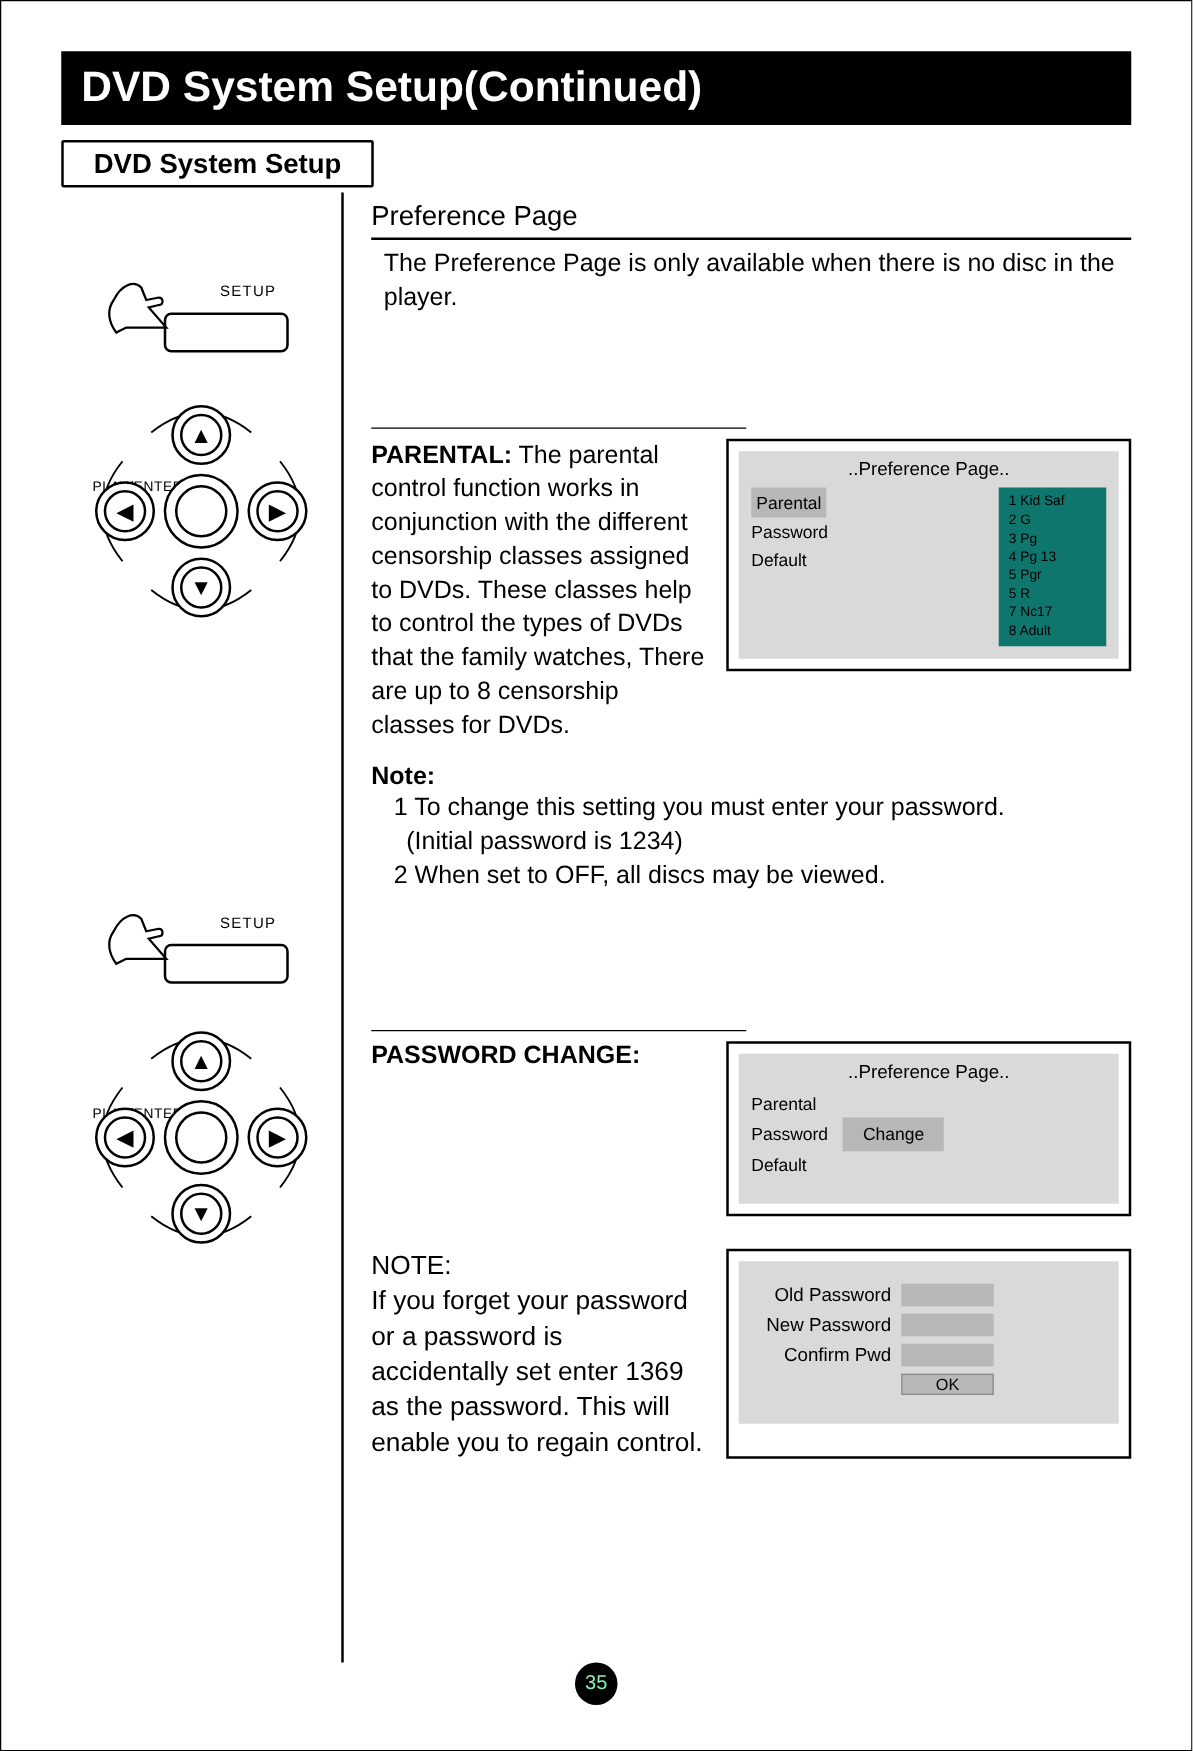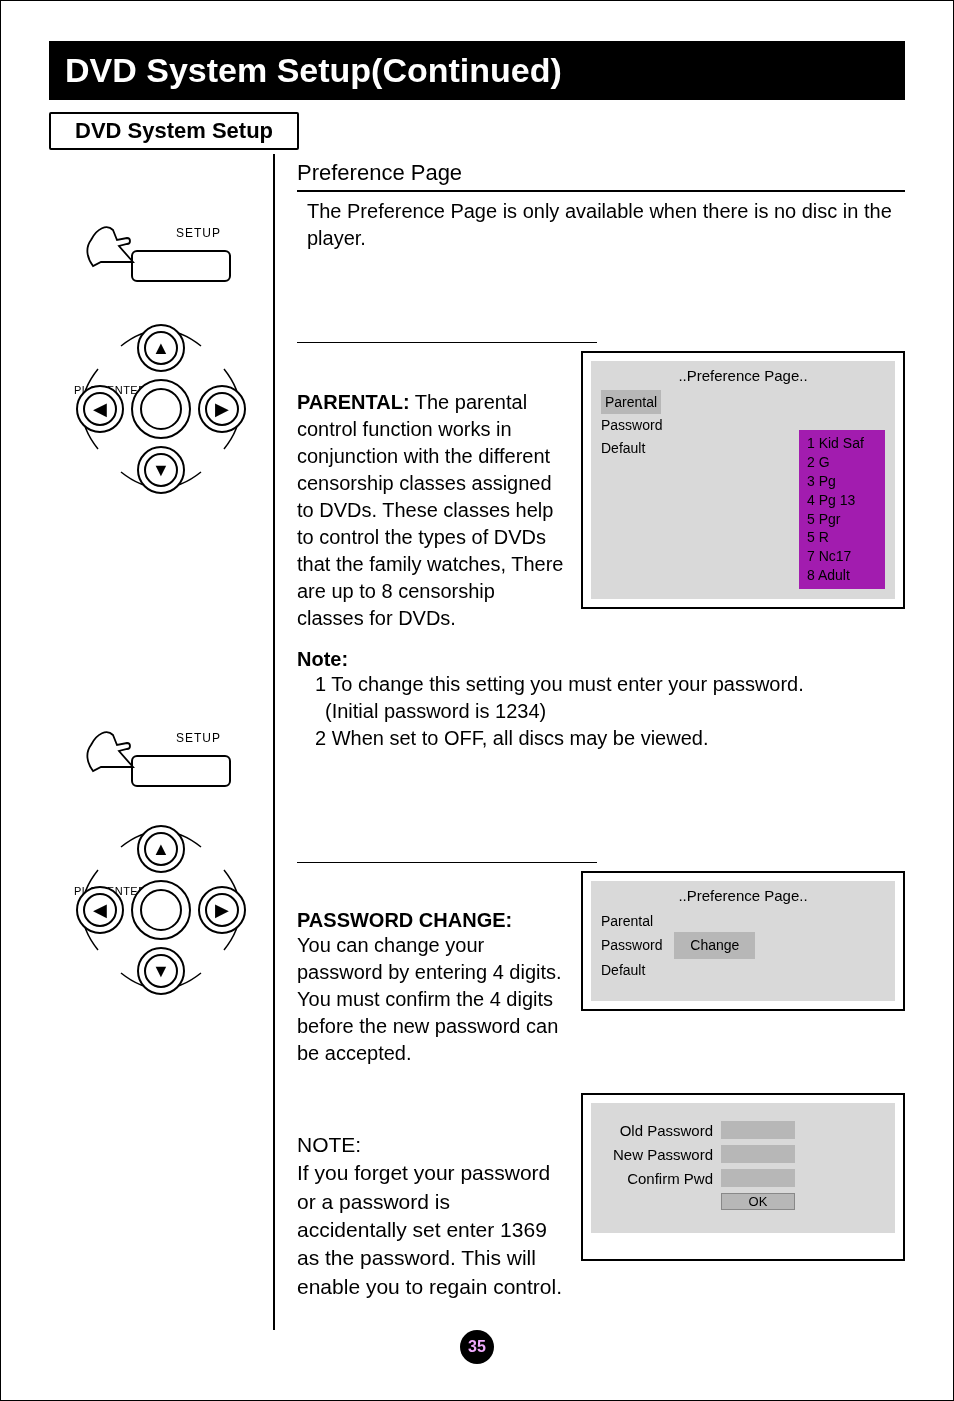--- a/index.html
+++ b/index.html
@@ -55,34 +55,34 @@
     content: ""; position: absolute; inset: 7px;
     border: 2px solid #000; border-radius: 50%;
   }
   .dpad .label-pe2 { position: absolute; left: 18px; top: 76px; font-size: 11px; letter-spacing: 0.5px; }
 
   .sec-head { font-size: 22px; font-weight: normal; margin-top: 6px; }
   .hr { border: none; border-top: 2px solid #000; margin-top: 4px; width: 100%; }
   .intro-text { font-size: 20px; margin-top: 6px; line-height: 1.35; padding-left: 10px; }
 
   .section { display: flex; gap: 16px; margin-top: 18px; align-items: flex-start; }
-  .section .text { flex: 1; margin-top: 38px; }
+  .section .text { flex: 1; }
   .osd-box {
     border: 2px solid #000; background: #fff; width: 324px; flex: none;
     padding: 8px;
   }
   .osd-inner {
     background: #d9d9d9; padding: 6px 10px 10px 10px; min-height: 120px;
   }
   .osd-title { text-align: center; font-size: 15px; margin-bottom: 6px; }
   .osd-cols { display: flex; gap: 8px; }
   .osd-left { flex: 1; font-size: 14px; line-height: 1.6; }
   .osd-left .item { }
   .osd-left .item.sel { background: #b7b7b7; padding: 1px 4px; display: inline-block; }
-  .osd-right { width: 86px; background: #a21caf; padding: 4px 8px; font-size: 14px; line-height: 1.35; margin-top: 40px; }
+  .osd-right { width: 86px; background: #0f766e; padding: 4px 8px; font-size: 11px; line-height: 1.35; }
   .osd-change {
     background: #b7b7b7; display: inline-block; padding: 2px 16px; font-size: 14px;
     margin-left: 8px;
   }
 
   .pwd-form { font-size: 15px; }
   .pwd-form .row { display: flex; align-items: center; margin-bottom: 6px; }
   .pwd-form .lbl { width: 112px; text-align: right; margin-right: 8px; }
   .pwd-form .fld { width: 74px; height: 18px; background: #b7b7b7; }
   .pwd-form .ok  { margin-left: 120px; width: 74px; text-align: center; background: #b7b7b7; border: 1px solid #888; font-size: 13px; }
@@ -90,22 +90,22 @@
   .para { font-size: 20px; line-height: 1.35; }
   .para-title { font-weight: bold; font-size: 20px; }
   .short-rule { border: none; border-top: 1.5px solid #000; width: 300px; margin-bottom: 8px; }
   .note-block { margin-top: 16px; }
   .note-head { font-weight: bold; font-size: 20px; }
   .note-list { font-size: 20px; padding-left: 18px; line-height: 1.35; }
 
   .page-num {
     margin-top: auto; align-self: center;
     width: 34px; height: 34px; border-radius: 50%;
-    background: #000; color: #f0abfc; display: flex; align-items: center; justify-content: center;
-    font-size: 16px; font-weight: bold;
+    background: #000; color: #86efac; display: flex; align-items: center; justify-content: center;
+    font-size: 16px; font-weight: normal;
   }
 </style>
 </head>
 <body>
 
 <div class="page">
   <div class="title-bar">DVD System Setup(Continued)</div>
 
   <div class="tab-row">
     <div class="tab">DVD System Setup</div>
@@ -227,21 +227,20 @@
           <div>2 When set to OFF, all discs may be viewed.</div>
         </div>
       </div>
 
       <div style="height:110px"></div>
 
       <hr class="short-rule">
       <div class="section" style="margin-top:0;">
         <div class="text">
           <div class="para-title">PASSWORD CHANGE:</div>
-          <div class="para">You can change your password by entering 4 digits. You must confirm the 4 digits before the new password can be accepted.</div>
         </div>
         <div class="osd-box">
           <div class="osd-inner">
             <div class="osd-title">..Preference Page..</div>
             <div style="font-size:14px; line-height:1.6;">Parental</div>
             <div style="font-size:14px; line-height:1.6;">
               <span class="item sel">Password</span>
               <span class="osd-change">Change</span>
             </div>
             <div style="font-size:14px; line-height:1.6;">Default</div>

